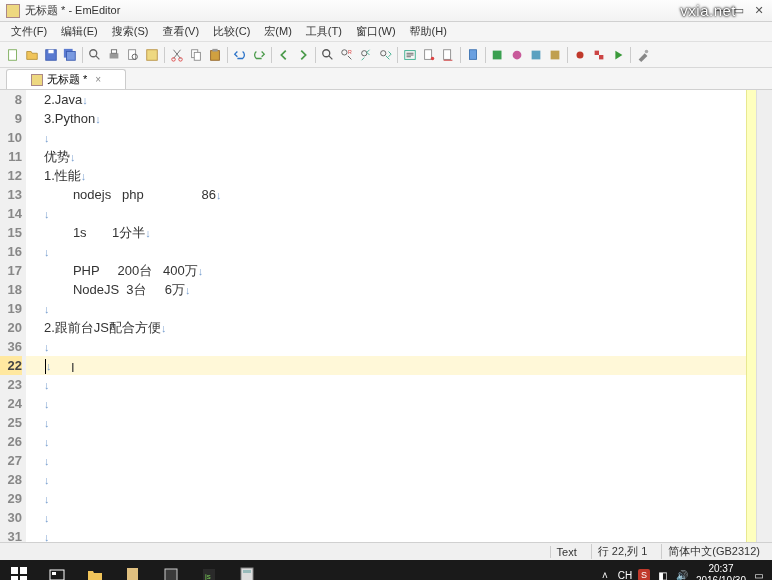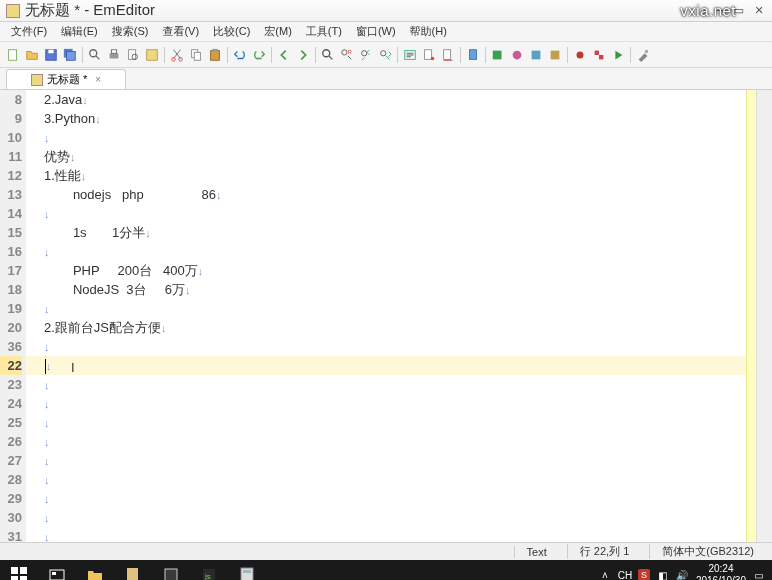--- a/index.html
+++ b/index.html
@@ -1,19 +1,19 @@
 <!DOCTYPE html>
 <html><head>
 <meta charset="utf-8">
 <style>
 * { margin: 0; padding: 0; box-sizing: border-box; font-family: "Microsoft YaHei", "Segoe UI", Tahoma, sans-serif; }
 body { width: 772px; height: 580px; background: #f0f0f0; overflow: hidden; font-size: 12px; position: relative; }
 .titlebar { height: 22px; background: linear-gradient(#fdfdfd,#f2f2f2); display: flex; align-items: center; padding: 0 4px 0 6px; border-bottom: 1px solid #d0d0d0; }
 .titlebar .icon { width: 14px; height: 14px; background: #eed880; border: 1px solid #a88; margin-right: 5px; }
-.titlebar .title { flex: 1; font-size: 15px; color: #333; }
+.titlebar .title { flex: 1; font-size: 11px; color: #333; }
 .winbtns { display: flex; gap: 2px; }
 .winbtn { width: 18px; height: 14px; font-size: 11px; text-align: center; line-height: 12px; color: #555; cursor: pointer; }
 .watermark { position: absolute; top: 2px; right: 36px; font-weight: normal; font-size: 15px; color: #fefefe; text-shadow: 0 0 2px #000, 0 0 3px #000; letter-spacing: .5px; pointer-events:none;}
 .menubar { height: 20px; background: #f5f5f5; display: flex; align-items: center; padding-left: 4px; border-bottom: 1px solid #e0e0e0; }
 .menuitem { padding: 2px 7px; font-size: 11px; color: #333; cursor: pointer; }
 .toolbar { height: 26px; background: #f5f5f5; display: flex; align-items: center; padding-left: 4px; border-bottom: 1px solid #d8d8d8; gap: 1px; }
 .tbtn { width: 18px; height: 18px; display: flex; align-items: center; justify-content: center; cursor: pointer; border-radius: 2px; }
 .tbtn svg { width: 14px; height: 14px; }
 .tsep { width: 1px; height: 16px; background: #ccc; margin: 0 2px; }
 .tabbar { height: 22px; background: #f5f5f5; display: flex; align-items: flex-end; padding-left: 6px; border-bottom: 1px solid #d0d0d0; }
@@ -26,21 +26,21 @@
 .gutter .ln.cur { background: #ffe8a0; color: #444; }
 .textarea { flex: 1; font-family: Consolas, "Courier New", monospace; font-size: 13px; line-height: 19px; position: relative; }
 .line { height: 19px; padding-left: 18px; white-space: pre; color: #333; cursor: text; }
 .line.cur { background: #fff8d8; }
 .eol { color: #7aa0d0; font-size: 11px; }
 .cursor { display: inline-block; width: 1px; height: 15px; background: #000; vertical-align: middle; animation: blink 1s step-end infinite; margin-left: 1px; }
 @keyframes blink { 50% { opacity: 0; } }
 .scrollbar-v { width: 16px; background: #efefef; border-left: 1px solid #ddd; }
 .ruler { width: 10px; background: #feffbe; border-left: 1px solid #e8e890; }
 .statusbar { height: 18px; background: #f0f0f0; border-top: 1px solid #d0d0d0; display: flex; align-items: center; justify-content: flex-end; font-size: 11px; color: #333; padding-right: 6px; gap: 8px; }
-.status-seg { padding: 0 12px; border-left: 1px solid #ccc; }
+.status-seg { padding: 0 6px; border-left: 1px solid #ccc; }
 .taskbar { height: 30px; background: #1a1a1a; display: flex; align-items: center; }
 .taskbtn { width: 38px; height: 30px; display: flex; align-items: center; justify-content: center; cursor: pointer; }
 .taskbtn svg { width: 18px; height: 18px; }
 .taskbar .spacer { flex: 1; }
 .tray { display: flex; align-items: center; color: #fff; font-size: 10px; padding-right: 6px; gap: 6px; }
 .tray .clock { text-align: center; line-height: 12px; }
 .tray-icon { width: 14px; height: 14px; display: flex; align-items: center; justify-content: center; color: #fff; font-size: 10px; }
 .ime-red { background: #c0392b; color: #fff; padding: 1px 3px; font-size: 9px; border-radius: 2px; }
 .textcursor-float { position: absolute; left: 45px; top: 268px; width: 1px; height: 16px; color: #333; pointer-events: none; }
 </style>
@@ -372,18 +372,18 @@
       </svg>
     </div>
   <div class="spacer"></div>
   <div class="tray">
     <span class="tray-icon">˄</span>
     <span class="tray-icon">CH</span>
     <span class="ime-red">S</span>
     <span class="tray-icon">◧</span>
     <span class="tray-icon">🔊</span>
     <div class="clock">
-      <div>20:24</div>
+      <div>20:37</div>
       <div>2016/10/30</div>
     </div>
     <span class="tray-icon">▭</span>
   </div>
 </div>
 
 </body></html>

